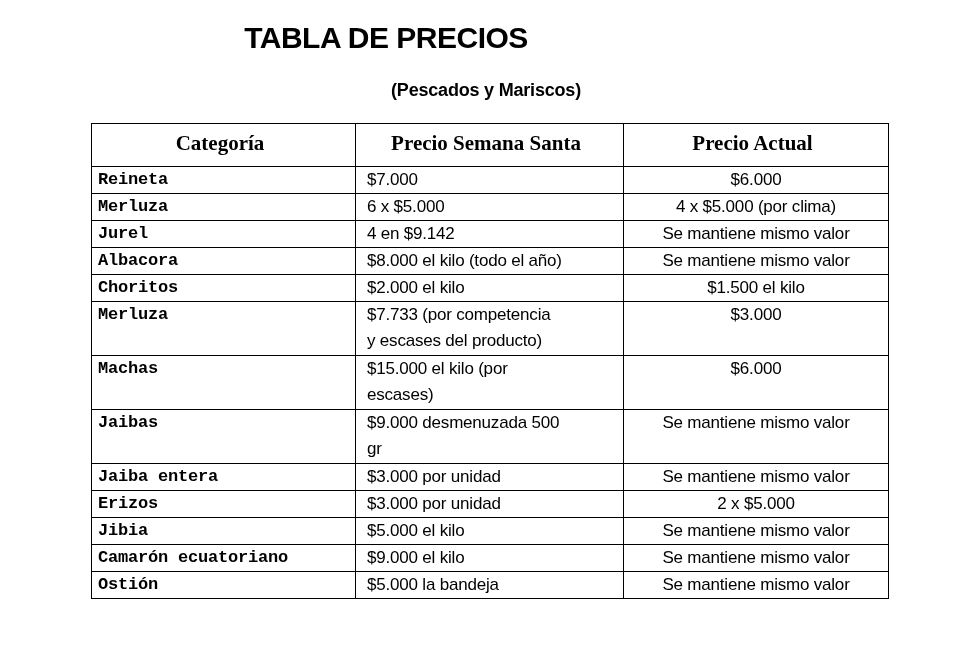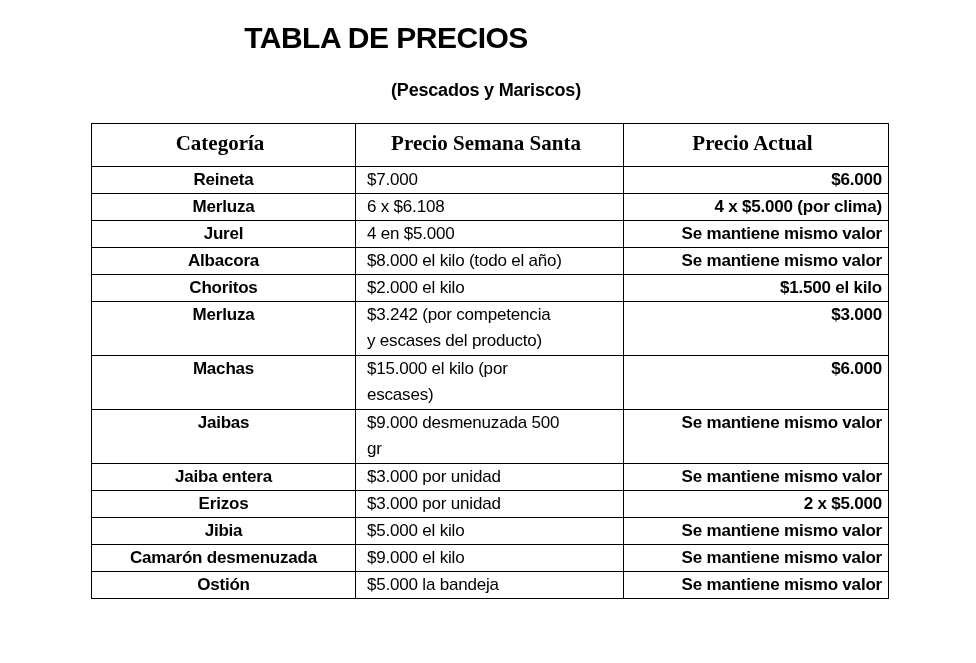--- a/index.html
+++ b/index.html
@@ -61,30 +61,29 @@
     font-size: 17px;
     line-height: 25.5px;
     vertical-align: top;
     padding: 0 6px;
     letter-spacing: -0.2px;
   }
   tr.row-normal { height: 27px; }
   tr.row-tall   { height: 54px; }
   td.cell-category {
     font-weight: 700;
-    text-align: center;
+    font-family: Liberation Mono, monospace;
   }
   td.cell-holyweek {
     text-align: left;
     padding-left: 11px;
     white-space: pre-line;
   }
   td.cell-current {
-    text-align: right;
-    font-weight: bold;
+    text-align: center;
   }
 </style>
 </head>
 <body>
 
 <div class="page-title">TABLA DE PRECIOS</div>
 <div class="page-subtitle">(Pescados y Mariscos)</div>
 
 <table class="price-table">
   <colgroup>
@@ -100,41 +99,41 @@
     </tr>
   </thead>
   <tbody>
     <tr class="row-normal">
       <td class="cell-category">Reineta</td>
       <td class="cell-holyweek">$7.000</td>
       <td class="cell-current">$6.000</td>
     </tr>
     <tr class="row-normal">
       <td class="cell-category">Merluza</td>
-      <td class="cell-holyweek">6 x $6.108</td>
+      <td class="cell-holyweek">6 x $5.000</td>
       <td class="cell-current">4 x $5.000 (por clima)</td>
     </tr>
     <tr class="row-normal">
       <td class="cell-category">Jurel</td>
-      <td class="cell-holyweek">4 en $5.000</td>
+      <td class="cell-holyweek">4 en $9.142</td>
       <td class="cell-current">Se mantiene mismo valor</td>
     </tr>
     <tr class="row-normal">
       <td class="cell-category">Albacora</td>
       <td class="cell-holyweek">$8.000 el kilo (todo el año)</td>
       <td class="cell-current">Se mantiene mismo valor</td>
     </tr>
     <tr class="row-normal">
       <td class="cell-category">Choritos</td>
       <td class="cell-holyweek">$2.000 el kilo</td>
       <td class="cell-current">$1.500 el kilo</td>
     </tr>
     <tr class="row-tall">
       <td class="cell-category">Merluza</td>
-      <td class="cell-holyweek">$3.242 (por competencia
+      <td class="cell-holyweek">$7.733 (por competencia
 y escases del producto)</td>
       <td class="cell-current">$3.000</td>
     </tr>
     <tr class="row-tall">
       <td class="cell-category">Machas</td>
       <td class="cell-holyweek">$15.000 el kilo (por
 escases)</td>
       <td class="cell-current">$6.000</td>
     </tr>
     <tr class="row-tall">
@@ -152,21 +151,21 @@
       <td class="cell-category">Erizos</td>
       <td class="cell-holyweek">$3.000 por unidad</td>
       <td class="cell-current">2 x $5.000</td>
     </tr>
     <tr class="row-normal">
       <td class="cell-category">Jibia</td>
       <td class="cell-holyweek">$5.000 el kilo</td>
       <td class="cell-current">Se mantiene mismo valor</td>
     </tr>
     <tr class="row-normal">
-      <td class="cell-category">Camarón desmenuzada</td>
+      <td class="cell-category">Camarón ecuatoriano</td>
       <td class="cell-holyweek">$9.000 el kilo</td>
       <td class="cell-current">Se mantiene mismo valor</td>
     </tr>
     <tr class="row-normal">
       <td class="cell-category">Ostión</td>
       <td class="cell-holyweek">$5.000 la bandeja</td>
       <td class="cell-current">Se mantiene mismo valor</td>
     </tr>
   </tbody>
 </table>

